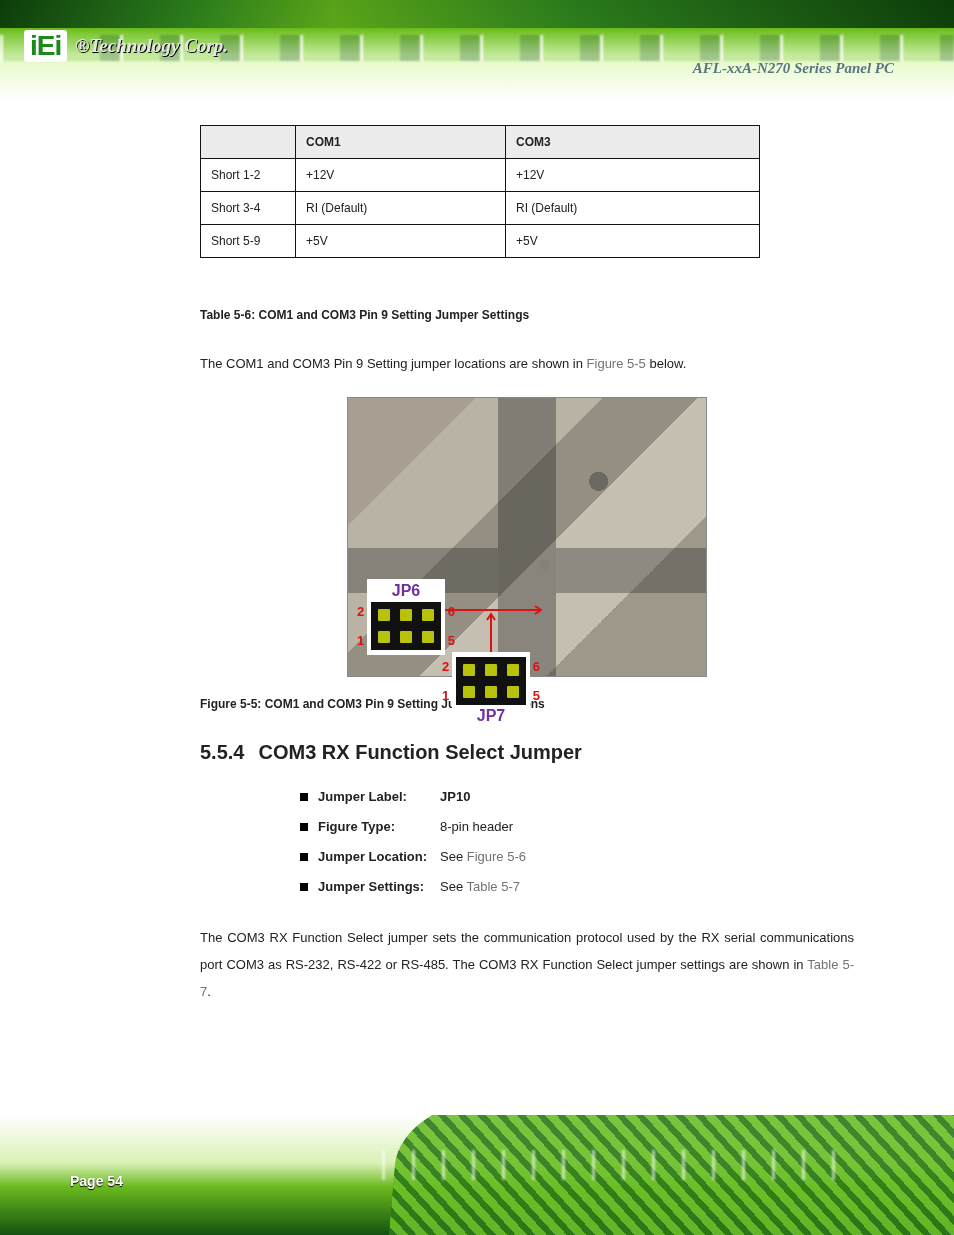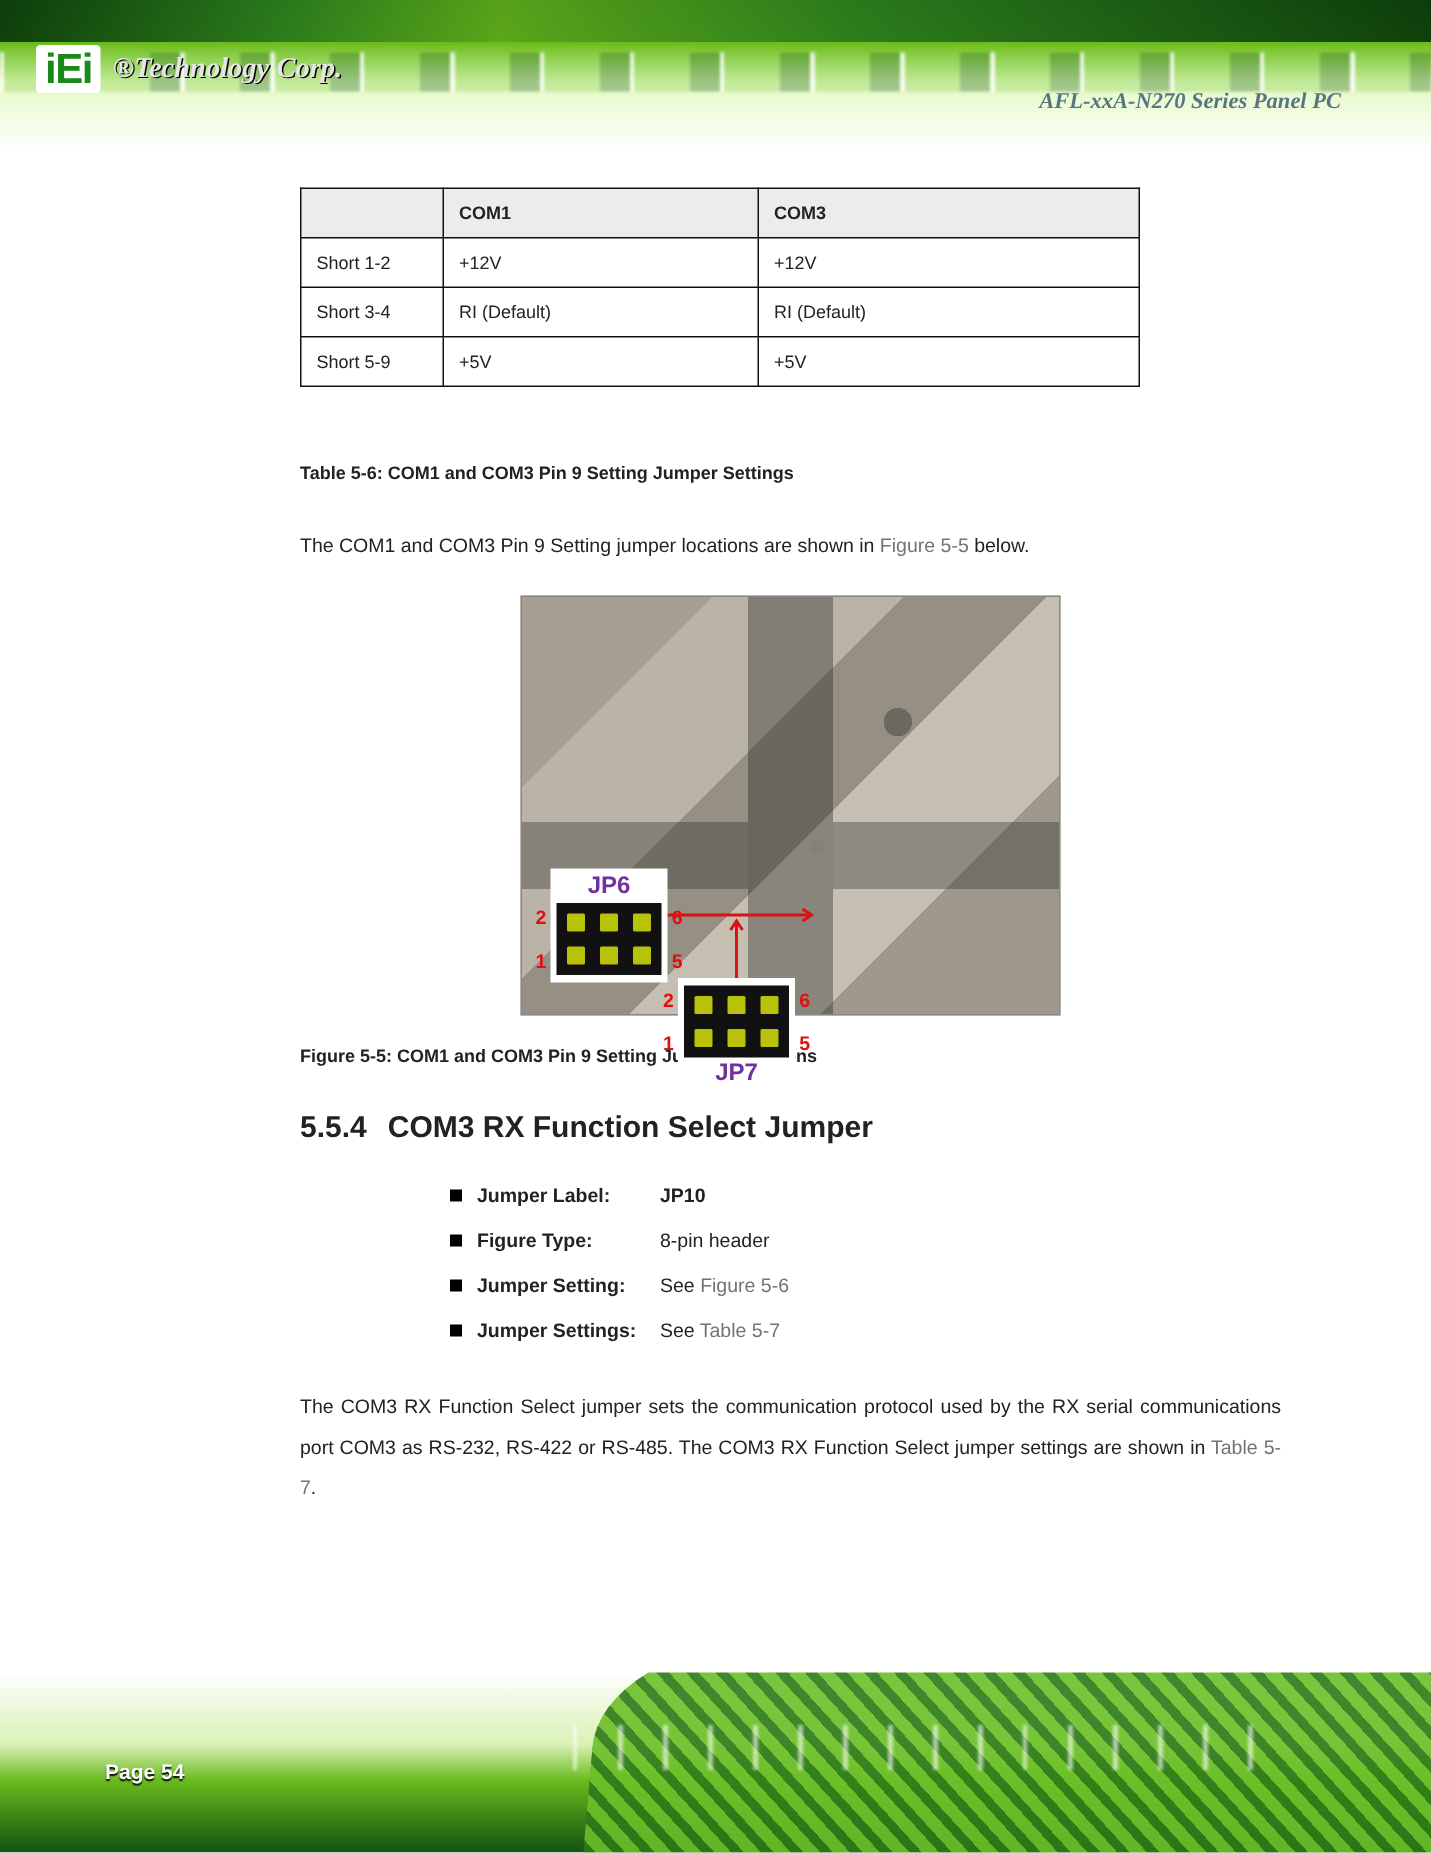--- a/index.html
+++ b/index.html
@@ -307,21 +307,21 @@
   <div class="spec-list">
     <div class="row">
       <span class="lbl" style="width:140px">Jumper Label:</span>
       <span style="font-weight:700">JP10</span>
     </div>
     <div class="row">
       <span class="lbl" style="width:140px">Figure Type:</span>
       <span>8-pin header</span>
     </div>
     <div class="row">
-      <span class="lbl" style="width:140px">Jumper Setting:</span>
+      <span class="lbl" style="width:140px">Jumper Location:</span>
       <span>
         <span>See </span><span class="ref-link">Figure 5-6</span>
       </span>
     </div>
     <div class="row">
       <span class="lbl" style="width:140px">Jumper Settings:</span>
       <span>
         <span>See </span><span class="ref-link">Table 5-7</span>
       </span>
     </div>

